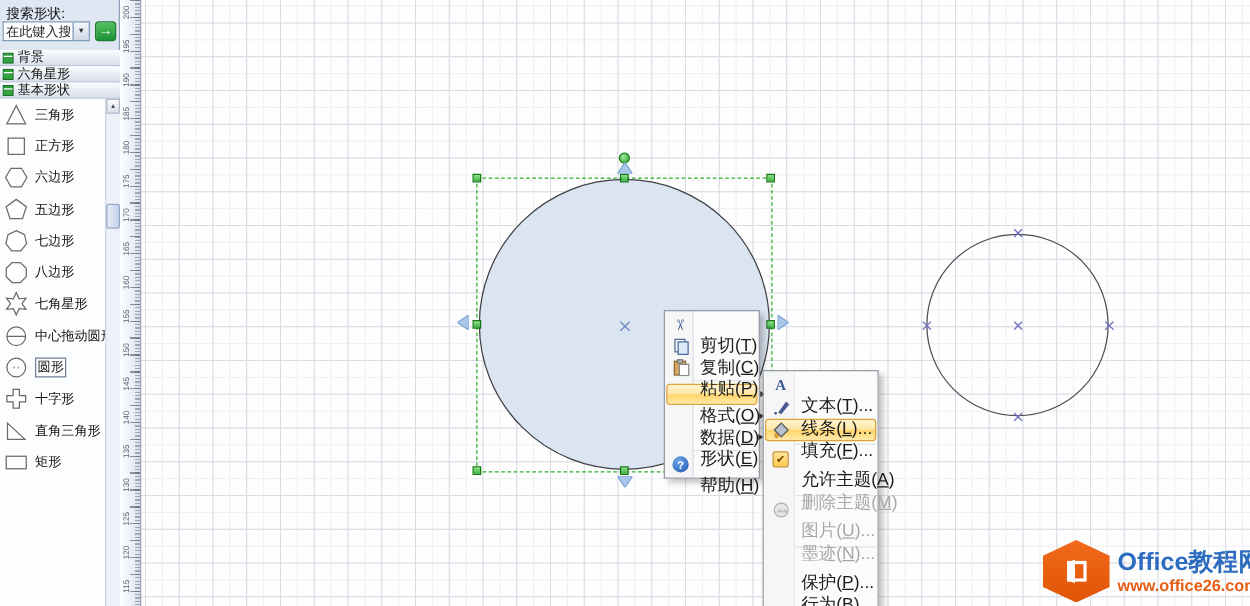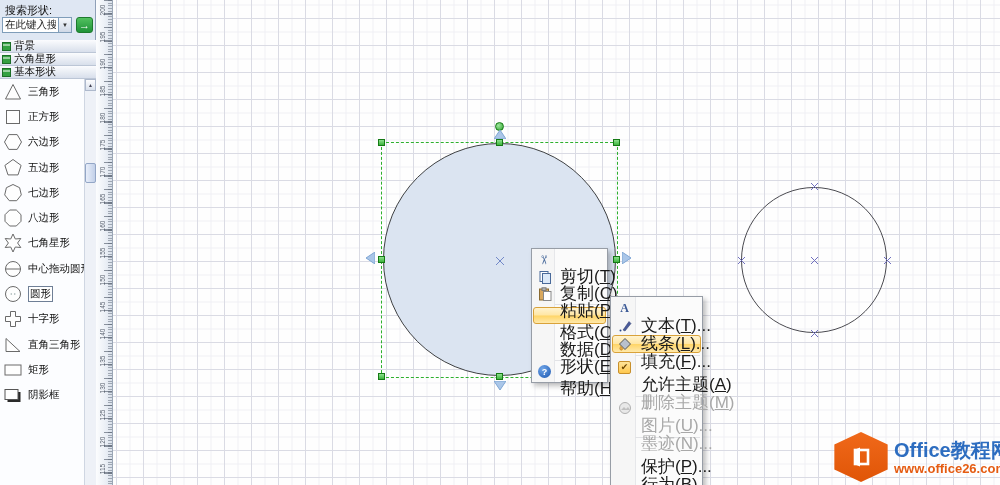--- a/index.html
+++ b/index.html
@@ -71,21 +71,21 @@
   .menu { position:absolute; background:#fafafa; border:1px solid #979da6; box-shadow:3px 3px 5px rgba(0,0,0,.25);
           padding:2px 0; }
   .menu.main { left:531px; top:248px; width:77px;
           background:linear-gradient(90deg,#f6f6f6 0 22px,#e6e7ea 22px 23px,#fbfbfb 23px); }
   .menu.sub  { left:610px; top:296px; width:93px; height:200px;
           background:linear-gradient(90deg,#f6f6f6 0 24px,#e6e7ea 24px 25px,#fbfbfb 25px); }
   .mi { display:flex; align-items:center; height:17px; margin:0 1px; border:1px solid transparent; border-radius:3px; }
   .menu.sub .mi { height:18px; }
   .mi .ico { flex:0 0 21px; display:flex; align-items:center; justify-content:center; font-size:11px; }
   .menu.sub .mi .ico { flex:0 0 23px; }
-  .mi .lbl { flex:1; font-size:17px; color:#1a1a1a; padding-left:5px; white-space:nowrap;margin-top:34px; }
+  .mi .lbl { flex:1; font-size:14px; color:#1a1a1a; padding-left:5px; white-space:nowrap;margin-top:34px; }
   .mi .arr { flex:0 0 11px; font-size:6px; color:#333; }
   .mi.hl { background:linear-gradient(180deg,#fff3cf 0%,#ffe6a4 48%,#ffd567 52%,#ffe9ab 100%);
            border-color:#d9a23a; }
   .mi.dis .lbl { color:#a8a8a8; }
   .msep { height:1px; background:#e2e3e6; margin:2px 2px 2px 24px; }
   .menu.main .msep { margin-left:23px; }
   .chk { width:13px; height:13px; border:1px solid #c8902c; border-radius:2px;
          background:linear-gradient(180deg,#ffe49a,#ffc84e); font-size:9px; color:#6b4400;
          display:flex; align-items:center; justify-content:center; }
   .help-ico { width:13px; height:13px; border-radius:50%; background:radial-gradient(circle at 35% 30%,#6fa5e8,#1c57b0);
@@ -213,27 +213,20 @@
         <svg class="sicon" width="20" height="20">
             <polygon points="3,3.5 17,16.5 3,16.5" fill="#fefefe" stroke="#6a6a6a"></polygon>
           </svg>
         <span class="slabel">直角三角形</span>
       </div>
       <div class="srow">
         <svg class="sicon" width="20" height="20">
             <rect x="2" y="5" width="16" height="10" fill="#fefefe" stroke="#6a6a6a"></rect>
           </svg>
         <span class="slabel">矩形</span>
-      </div>
-      <div class="srow">
-        <svg class="sicon" width="20" height="20">
-            <rect x="4.5" y="7" width="13" height="10" fill="#2a2a2a"></rect>
-            <rect x="2" y="4.5" width="13" height="10" fill="#fff" stroke="#555"></rect>
-          </svg>
-        <span class="slabel">阴影框</span>
       </div>
       <div class="srow">
         
       </div>
     </div>
 
     <div class="sb-track">
       <div class="sb-up">
         <span>▲</span>
       </div>

